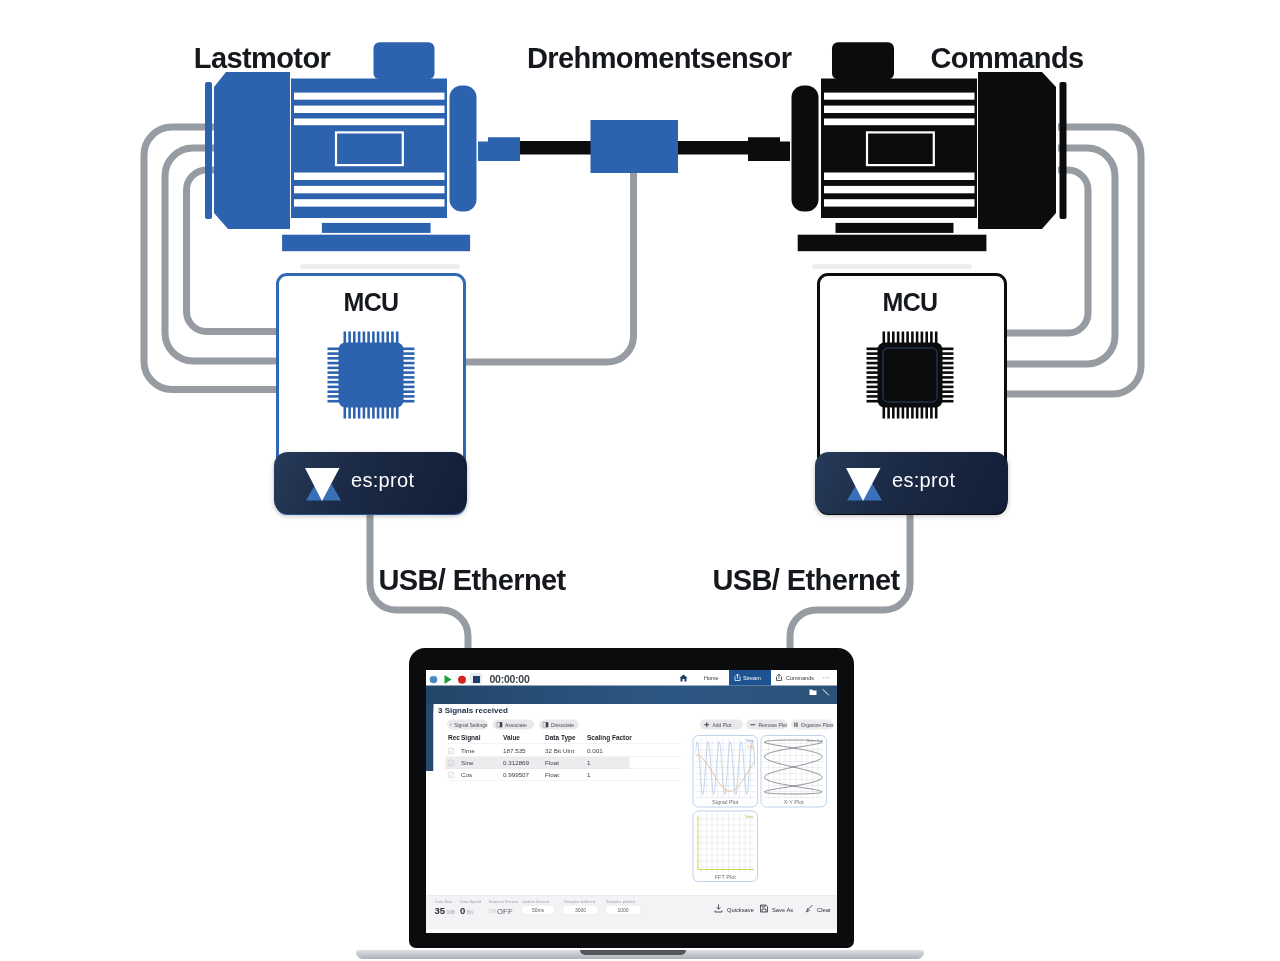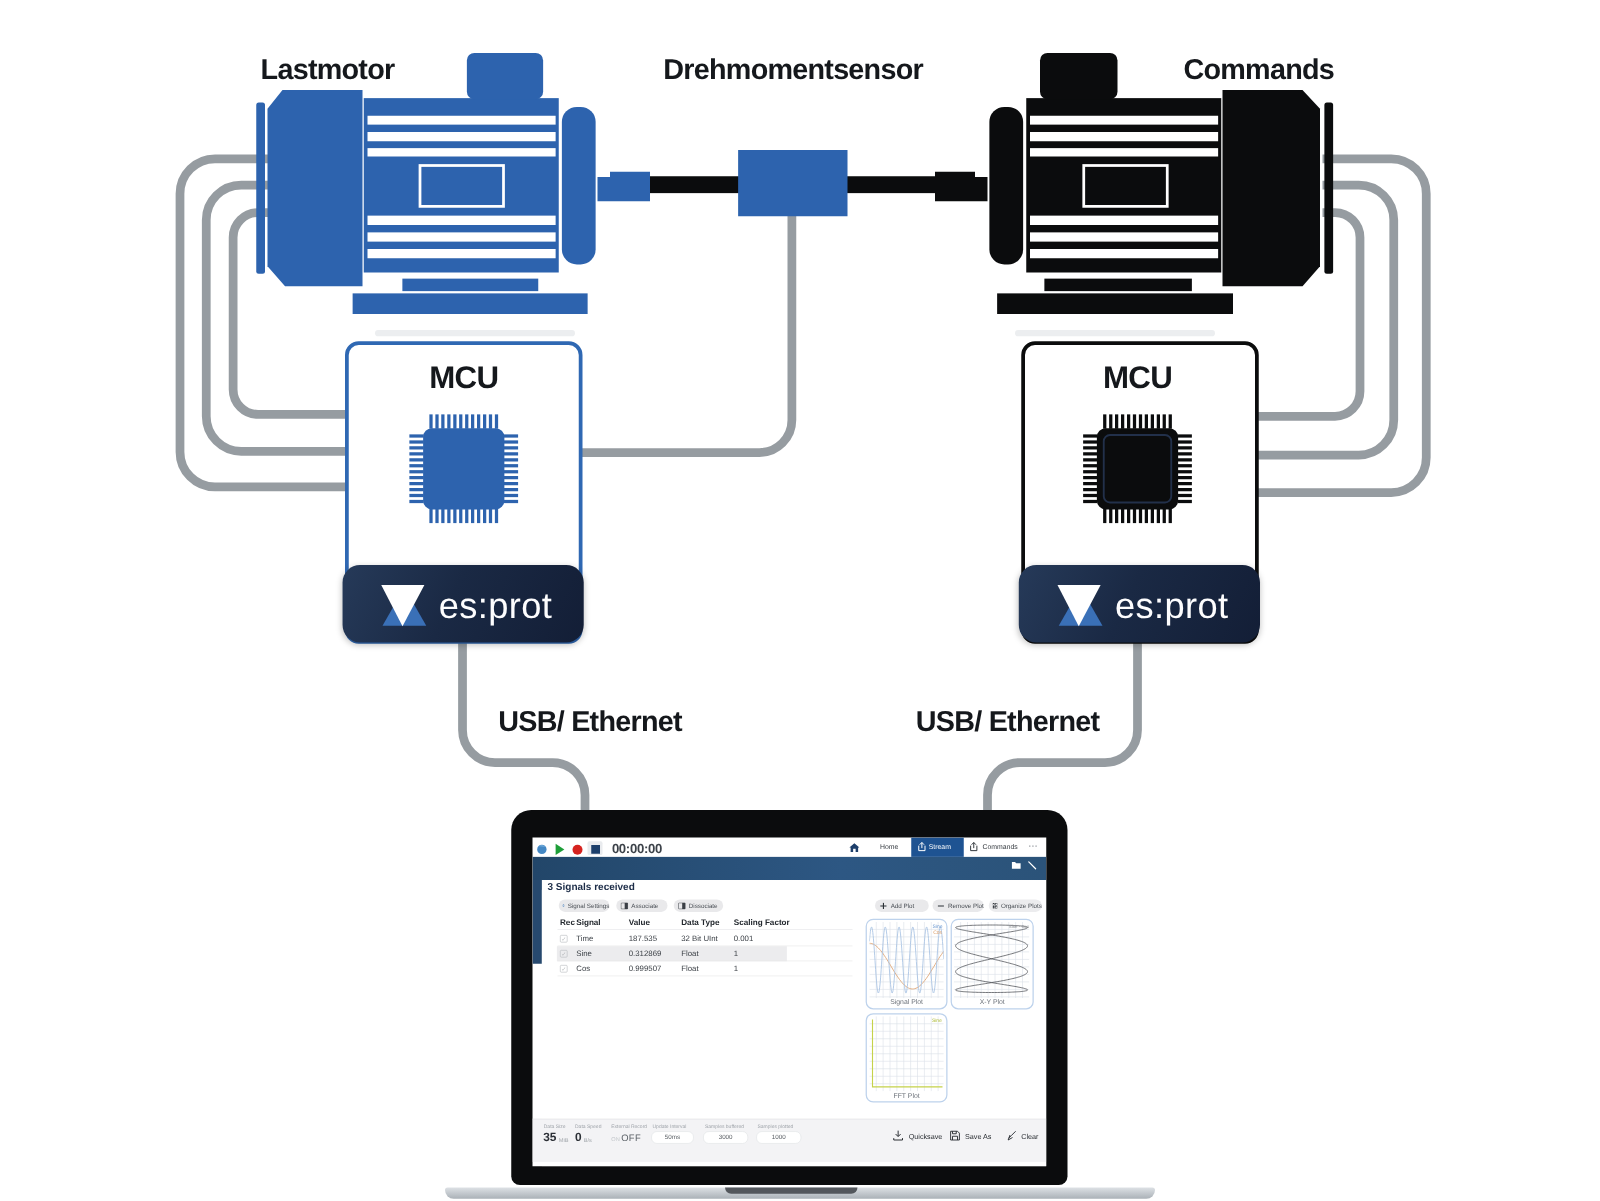--- a/index.html
+++ b/index.html
@@ -1,27 +1,27 @@
 <!DOCTYPE html>
 <html><head>
 <meta charset="utf-8">
 <style>
 html,body{margin:0;padding:0;}
 body{width:1280px;height:961px;position:relative;background:#fff;overflow:hidden;
      font-family:"Liberation Sans",sans-serif;}
 .abs{position:absolute;}
-.lbl{position:absolute;font-weight:bold;color:#15181c;font-size:23px;letter-spacing:-0.6px;
+.lbl{position:absolute;font-weight:bold;color:#15181c;font-size:29px;letter-spacing:-0.6px;
      text-align:center;white-space:nowrap;}
 
 .mcu{position:absolute;top:273px;width:184px;height:236px;background:#fff;border:3px solid;
      border-radius:11px;}
 .mcu-footer{position:absolute;top:452px;width:193px;height:62px;border-radius:14px;
      background:linear-gradient(115deg,#263a59 0%,#1a2944 45%,#131e36 100%);
      box-shadow:0 2px 5px rgba(0,0,0,0.25);}
-.logo-txt{position:absolute;left:77px;top:17px;color:#fdfdfe;font-size:29px;letter-spacing:0.3px;}
+.logo-txt{position:absolute;left:77px;top:17px;color:#fdfdfe;font-size:20px;letter-spacing:0.3px;}
 
 .lap-frame{position:absolute;left:409px;top:648px;width:445px;height:300px;background:#0b0c0d;
      border-radius:16px 16px 7px 7px;}
 .lap-base{position:absolute;left:356px;top:950px;width:568px;height:9px;
      background:linear-gradient(#dde1e5,#aab1b7);border-radius:3px 3px 10px 10px;}
 .lap-notch{position:absolute;left:580px;top:950px;width:106px;height:5px;background:#53575c;
      border-radius:0 0 7px 7px;}
 .screen{position:absolute;left:426px;top:670px;width:411px;height:263px;background:#fff;overflow:hidden;}
 .app{position:absolute;left:0;top:0;width:822px;height:526px;transform:scale(0.5);
      transform-origin:0 0;font-family:"Liberation Sans",sans-serif;}

